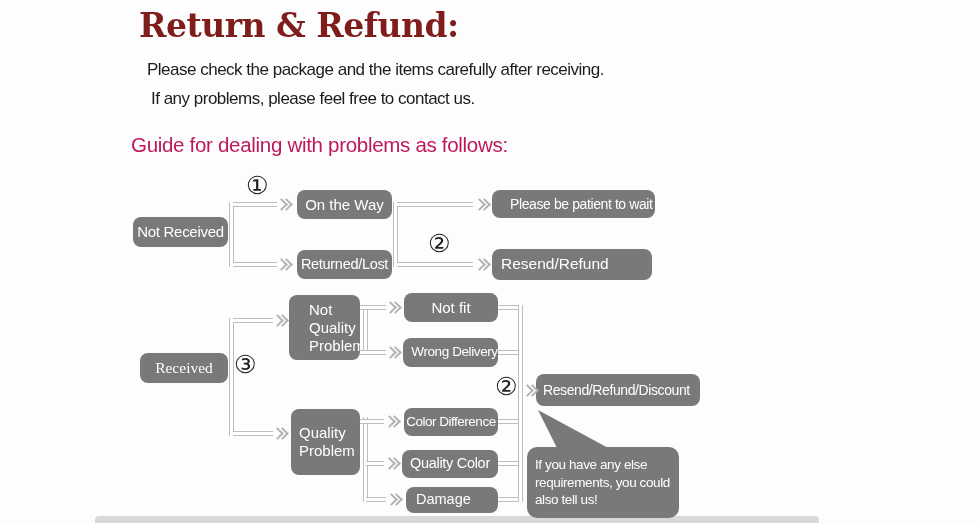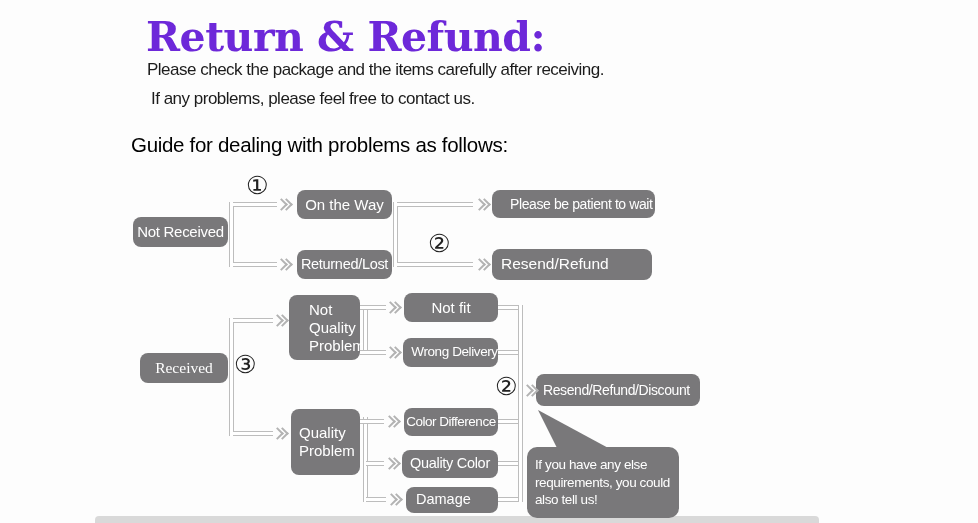--- a/index.html
+++ b/index.html
@@ -1,30 +1,30 @@
 <!DOCTYPE html>
 <html><head>
 <meta charset="utf-8">
 <style>
   html,body{margin:0;padding:0;background:#ffffff;}
   .canvas{
     position:relative;width:978px;height:523px;background:#fdfdfd;overflow:hidden;
     font-family:"Liberation Sans",sans-serif;
   }
   .title{
-    position:absolute;left:138px;top:5px;margin:8px;
-    font-family:"DejaVu Serif",serif;font-weight:700;font-size:41px;
-    color:#6d28d9;letter-spacing:-0.5px;
+    position:absolute;left:138px;top:5px;margin:1px;
+    font-family:"DejaVu Serif",serif;font-weight:700;font-size:33px;
+    color:#7f1d1d;letter-spacing:-0.5px;
   }
   .intro{
     position:absolute;margin:0;font-size:17px;color:#1c1c1c;letter-spacing:-0.5px;
   }
   .guide{
     position:absolute;left:131px;top:133px;margin:0;font-size:20.5px;
-    color:#000000;letter-spacing:-0.3px;
+    color:#be185d;letter-spacing:-0.3px;
   }
   .node{
     position:absolute;background:#79787a;color:#ffffff;border-radius:8px;
     display:flex;align-items:center;box-sizing:border-box;font-size:15px;
     line-height:1.2;
   }
   .center{justify-content:center;text-align:right;}
   .pre{white-space:pre;}
   .hl{
     position:absolute;height:5px;background:#ffffff;box-sizing:border-box;

